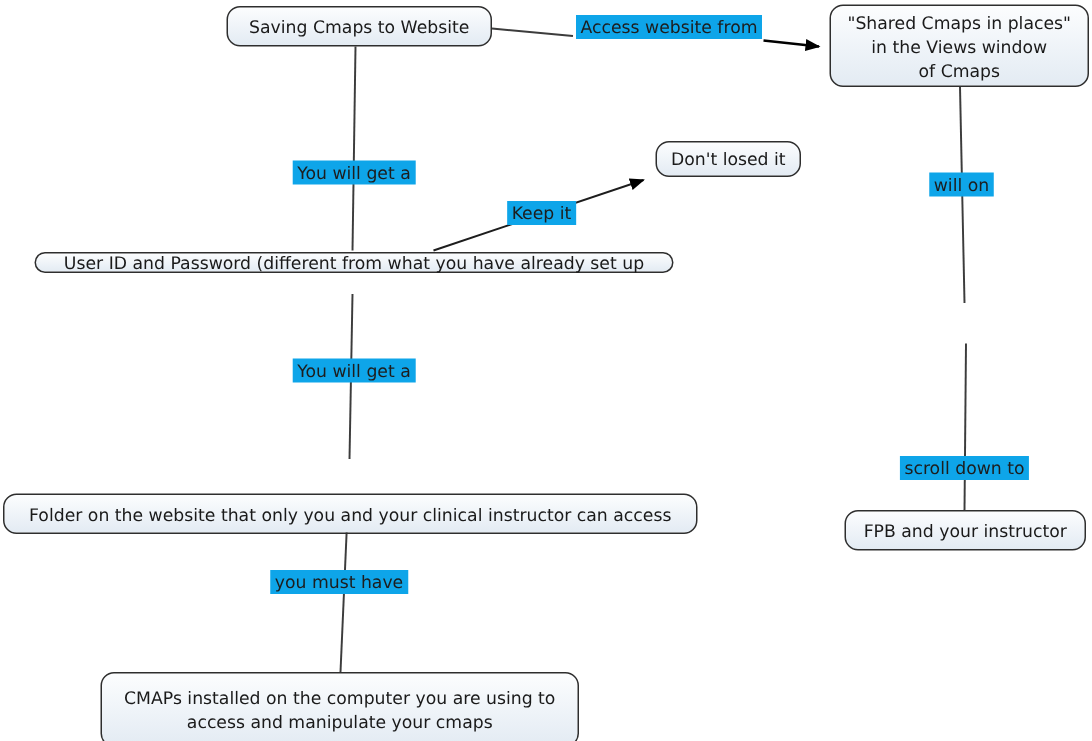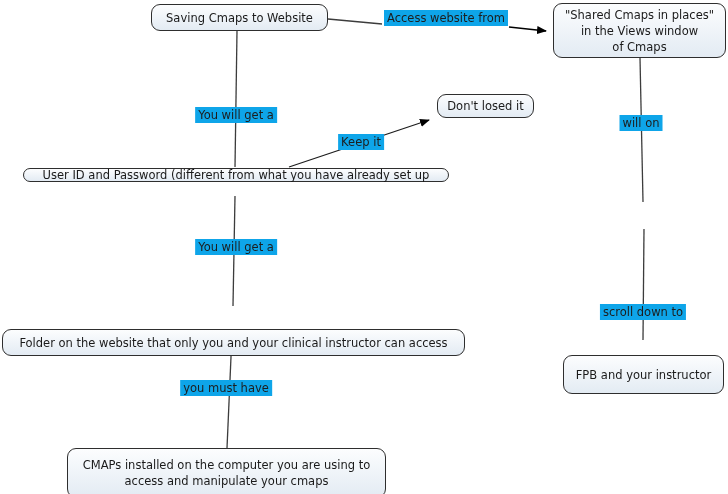--- a/index.html
+++ b/index.html
@@ -45,21 +45,21 @@
   }
 
   
   #node-saving          { left: 151px; top: 4px;   width: 177px; height: 27px; }
   #node-shared          { left: 553px; top: 3px;   width: 173px; height: 55px; }
   #node-dont            { left: 437px; top: 94px;  width: 97px;  height: 24px; }
   #node-userid          { left: 23px;  top: 168px; width: 426px; height: 14px; }
   #node-folder          { left: 2px;   top: 306px; width: 463px; height: 27px; margin-top: 23px; }
   #node-cmaps-installed { left: 67px;  top: 448px; width: 319px; height: 50px; }
   #node-ihmc            { left: 581px; top: 202px; width: 128px; height: 27px; }
-  #node-fpb             { left: 563px; top: 340px; width: 161px; height: 39px; margin-top: 15px; }
+  #node-fpb             { left: 563px; top: 340px; width: 161px; height: 27px; }
 
   
   #label-access   { left: 446px; top: 18px; }
   #label-you-get-1{ left: 236px; top: 115px; }
   #label-keep-it  { left: 361px; top: 142px; }
   #label-you-get-2{ left: 236px; top: 247px; }
   #label-you-must { left: 226px; top: 388px; }
   #label-click-on { left: 641px; top: 123px; }
   #label-scroll   { left: 643px; top: 284px; margin-top: 28px; }
 </style>

